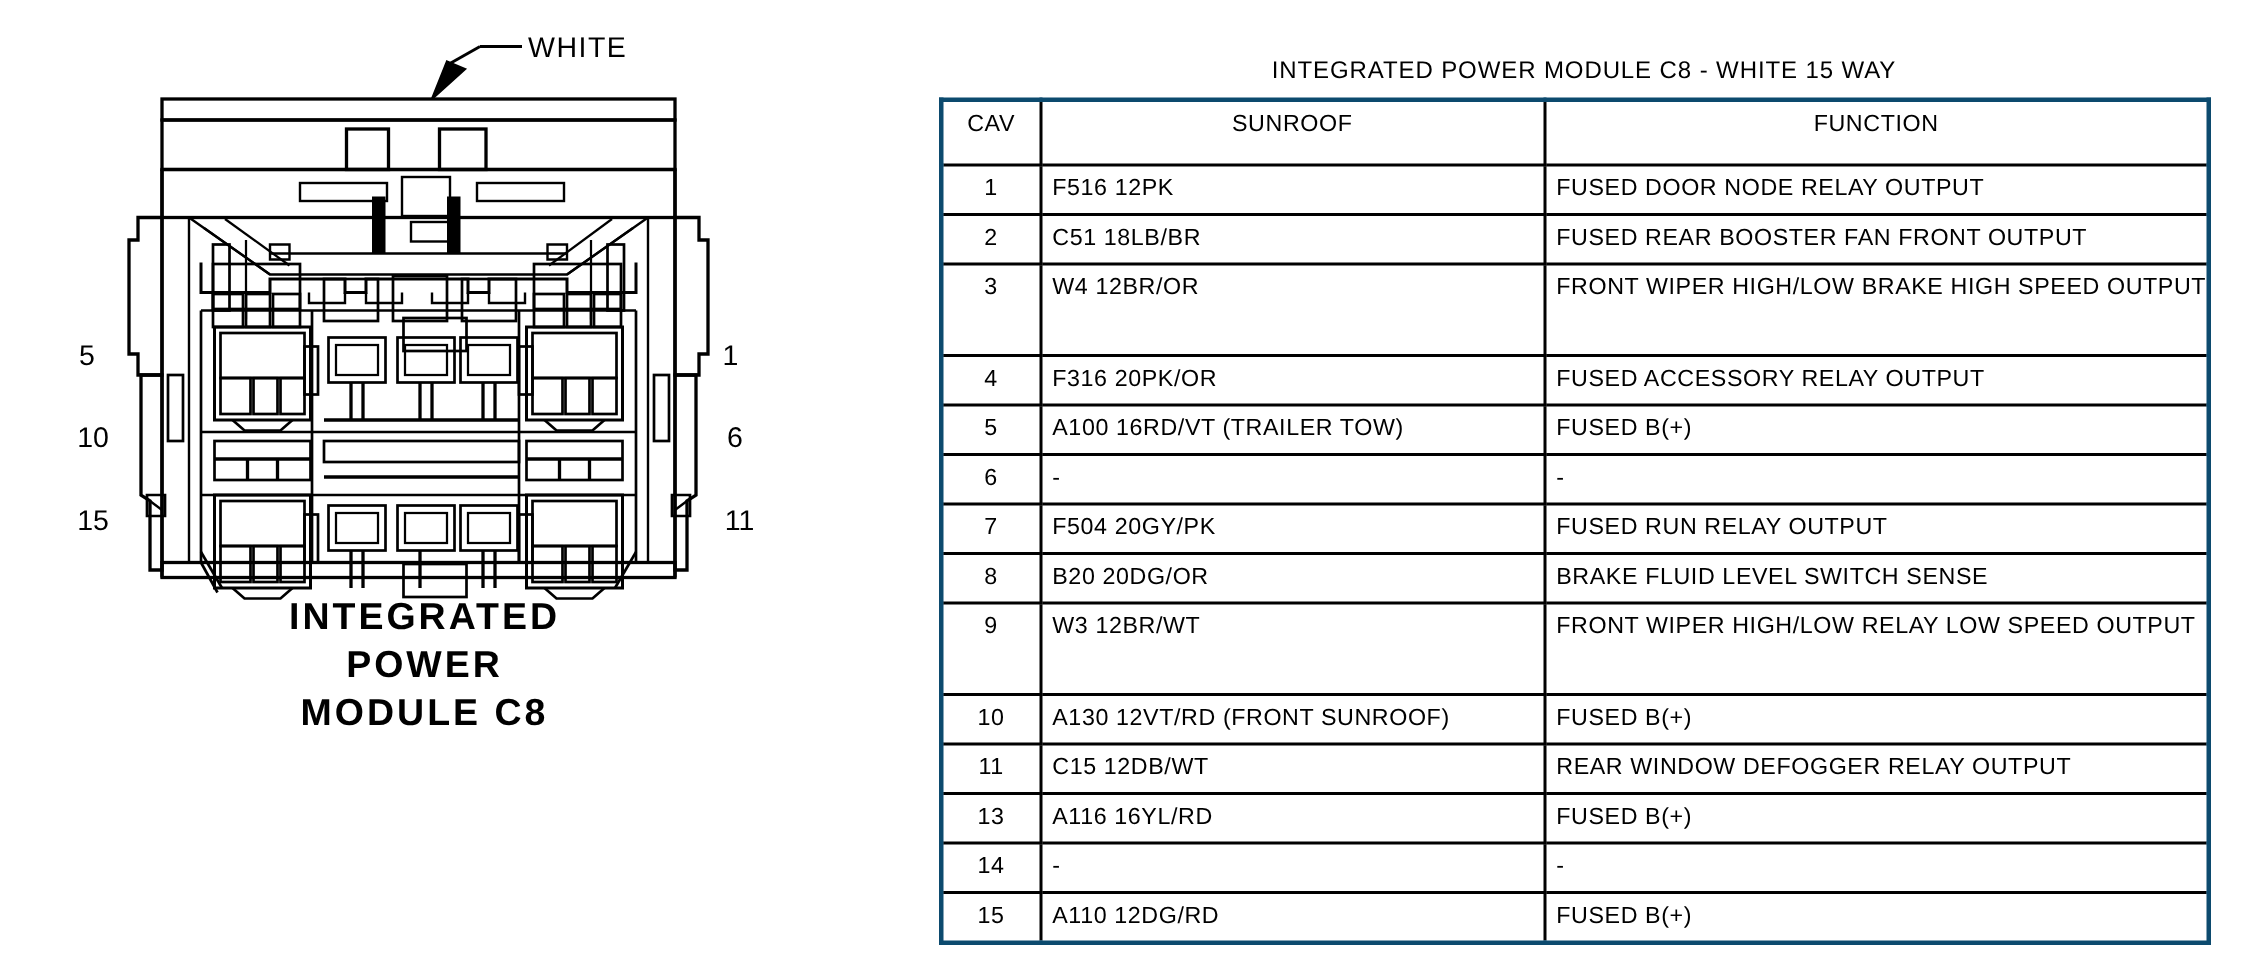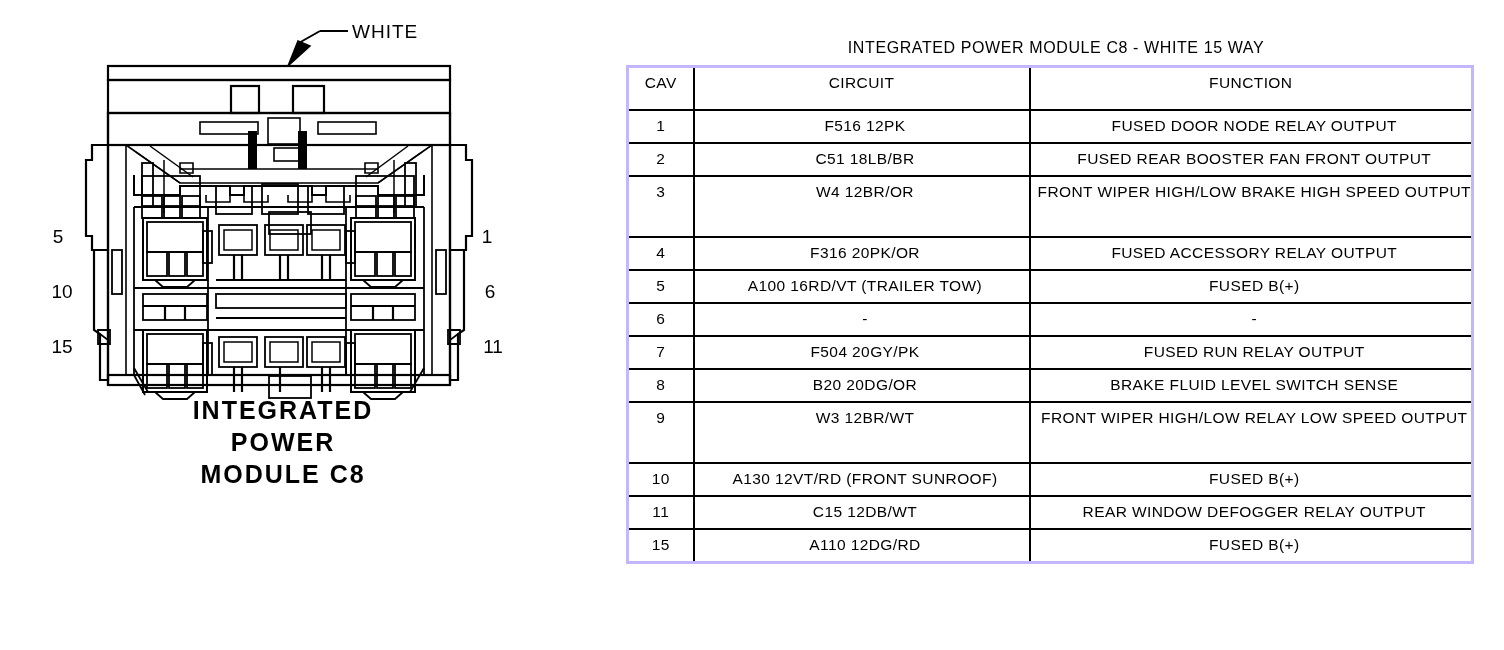--- a/index.html
+++ b/index.html
@@ -59,21 +59,21 @@
     font-size: 16px;
     letter-spacing: 0.6px;
     padding-top: 24px;
     padding-bottom: 8px;
     white-space: nowrap;
   }
   table.pinout {
     border-collapse: collapse;
     width: 845px;
     table-layout: fixed;
-    border: 3px solid #c4b5fd;
+    border: 3px solid #0c4a6e;
   }
   table.pinout col.c-cav  { width: 66px; }
   table.pinout col.c-circ { width: 336px; }
   table.pinout col.c-func { width: 443px; }
 
   table.pinout th, table.pinout td {
     border: 2px solid #000;
     font-size: 15.5px;
     letter-spacing: 0.4px;
     font-weight: normal;
@@ -83,21 +83,21 @@
   table.pinout thead th {
     text-align: center;
     height: 30px;
     padding: 5px 0 6px 0;
   }
   td.cav {
     text-align: center;
     padding: 5px 0 6px 0;
   }
   td.circ, td.func {
-    text-align: center;
+    text-align: left;
     padding: 5px 0 6px 7px;
   }
   tr.tall td { height: 48px; }
 </style>
 </head>
 <body>
 
 <div id="connector-panel">
   <svg id="connector-svg" width="610" height="650" viewBox="0 0 610 650">
 
@@ -293,21 +293,21 @@
 
   <table class="pinout">
     <colgroup>
       <col class="c-cav">
         <col class="c-circ">
         <col class="c-func">
     </colgroup>
     <thead>
       <tr>
         <th>CAV</th>
-        <th>CIRCUIT</th>
+        <th>SUNROOF</th>
         <th>FUNCTION</th>
       </tr>
     </thead>
     <tbody id="pinout-body">
         <tr>
           <td class="cav">1</td>
           <td class="circ">F516 12PK</td>
           <td class="func">FUSED DOOR NODE RELAY OUTPUT</td>
         </tr>
         <tr>
@@ -354,19 +354,29 @@
           <td class="cav">10</td>
           <td class="circ">A130 12VT/RD (FRONT SUNROOF)</td>
           <td class="func">FUSED B(+)</td>
         </tr>
         <tr>
           <td class="cav">11</td>
           <td class="circ">C15 12DB/WT</td>
           <td class="func">REAR WINDOW DEFOGGER RELAY OUTPUT</td>
         </tr>
         <tr>
+          <td class="cav">13</td>
+          <td class="circ">A116 16YL/RD</td>
+          <td class="func">FUSED B(+)</td>
+        </tr>
+        <tr>
+          <td class="cav">14</td>
+          <td class="circ">-</td>
+          <td class="func">-</td>
+        </tr>
+        <tr>
           <td class="cav">15</td>
           <td class="circ">A110 12DG/RD</td>
           <td class="func">FUSED B(+)</td>
         </tr>
       </tbody>
   </table>
 </div>
 
 </body></html>

